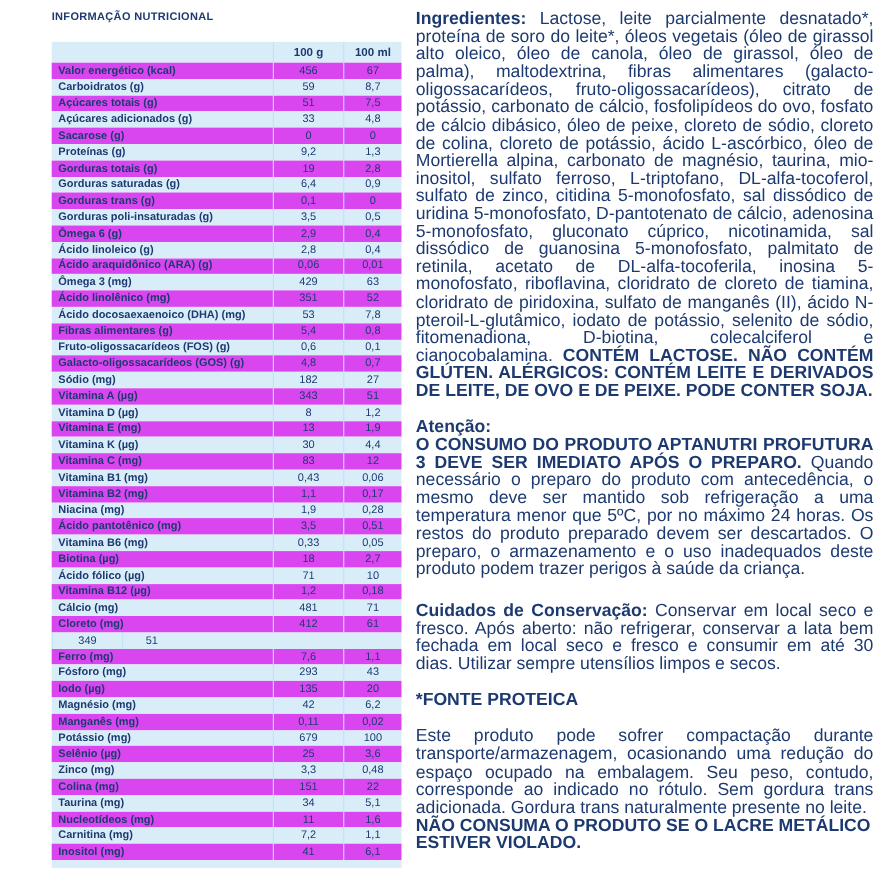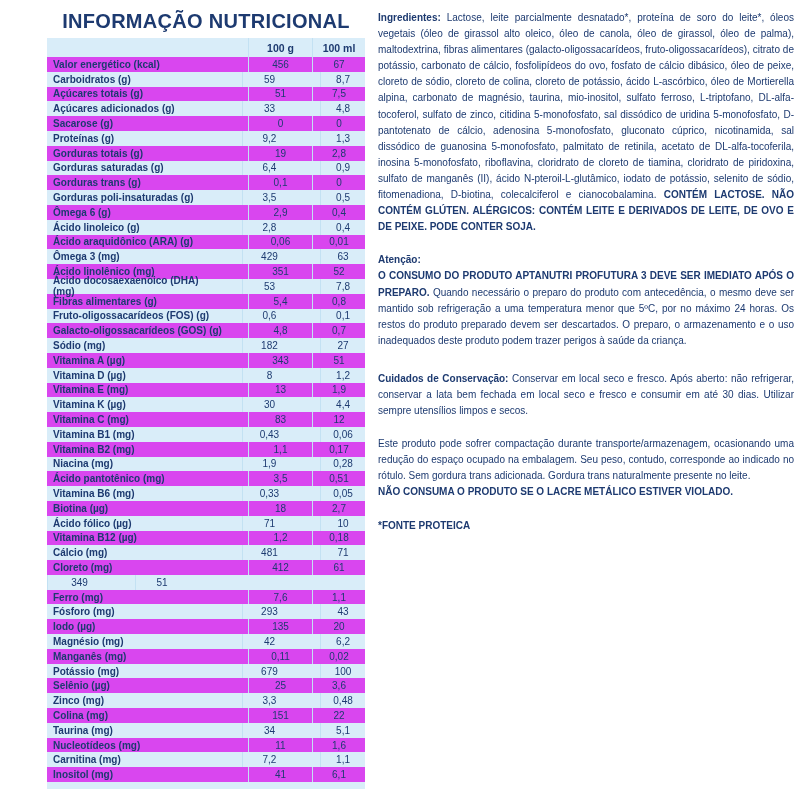--- a/index.html
+++ b/index.html
@@ -5,40 +5,40 @@
   html,body{margin:0;padding:0;}
   body{
     width:800px;height:800px;position:relative;overflow:hidden;
     background:#ffffff;color:#1d3a70;
     font-family:"Liberation Sans", sans-serif;
     -webkit-font-smoothing:antialiased;
   }
   
   .table-title{
     position:absolute;left:47px;top:10px;width:318px;
-    text-align:center;font-size:20px;font-weight:700;letter-spacing:.3px;
+    text-align:left;font-size:10px;font-weight:700;letter-spacing:.3px;
   }
   .nutri-table{position:absolute;left:47px;top:38px;width:318px;}
   .thead{display:flex;height:19px;background:#d9edf9;}
   .trow{display:flex;height:14.8px;background:#d946ef;}
-  .trow.alt{background:#d9edf9;gap:24px;}
+  .trow.alt{background:#d9edf9;}
   .tbottom{height:7px;background:#d9edf9;}
   .tc{display:flex;align-items:center;box-sizing:border-box;font-size:10px;}
   .tc.label{width:201px;padding-left:6px;font-weight:700;}
   .tc.val{width:64px;justify-content:center;border-left:1px solid #c3e1f3;font-weight:400;}
   .tc.val2{width:53px;}
   .thead .tc{font-weight:700;font-size:10.5px;}
   .ind-0{padding-left:6px;}
   .ind-1{padding-left:14px;}
   .ind-2{padding-left:21px;}
   .ind-3{padding-left:28px;}
   
   .right-col{
     position:absolute;left:378px;top:10px;width:416px;
-    font-size:10px;line-height:16.1px;text-align:justify;
+    font-size:16px;line-height:16.1px;text-align:justify;
   }
   .right-col p{margin:0 0 17px 0;}
   .right-col .gap-lg{margin-bottom:22px;}
   .b{font-weight:700;}
   .block{display:block;text-align:left;}
 </style>
 </head>
 <body>
 
 <div class="table-title">INFORMAÇÃO NUTRICIONAL</div>
@@ -311,21 +311,21 @@
     <strong class="b">O CONSUMO DO PRODUTO APTANUTRI PROFUTURA 3 DEVE SER IMEDIATO APÓS O PREPARO.</strong>
     <span>Quando necessário o preparo do produto com antecedência, o mesmo deve ser mantido sob refrigeração a uma temperatura menor que 5ºC, por no máximo 24 horas.  Os restos do produto preparado devem ser descartados.  O preparo, o armazenamento e o uso inadequados deste produto podem trazer perigos à saúde da criança.</span>
   </p>
 
   <p>
     <strong class="b">Cuidados de Conservação:</strong>
     <span>Conservar em local seco e fresco. Após aberto: não refrigerar, conservar a lata bem fechada em local seco e fresco e consumir em até 30 dias. Utilizar sempre utensílios limpos e secos.</span>
   </p>
 
   <p>
+    <strong class="b">*FONTE PROTEICA</strong>
+  </p>
+
+  <p>
     <span>Este produto pode sofrer compactação durante transporte/armazenagem, ocasionando uma redução do espaço ocupado na embalagem. Seu peso, contudo, corresponde ao indicado no rótulo. Sem gordura trans adicionada. Gordura trans naturalmente presente no leite.</span>
     <strong class="b block">NÃO CONSUMA O PRODUTO SE O LACRE METÁLICO ESTIVER VIOLADO.</strong>
   </p>
 
-  <p>
-    <strong class="b">*FONTE PROTEICA</strong>
-  </p>
-
 </div>
 
 </body></html>

